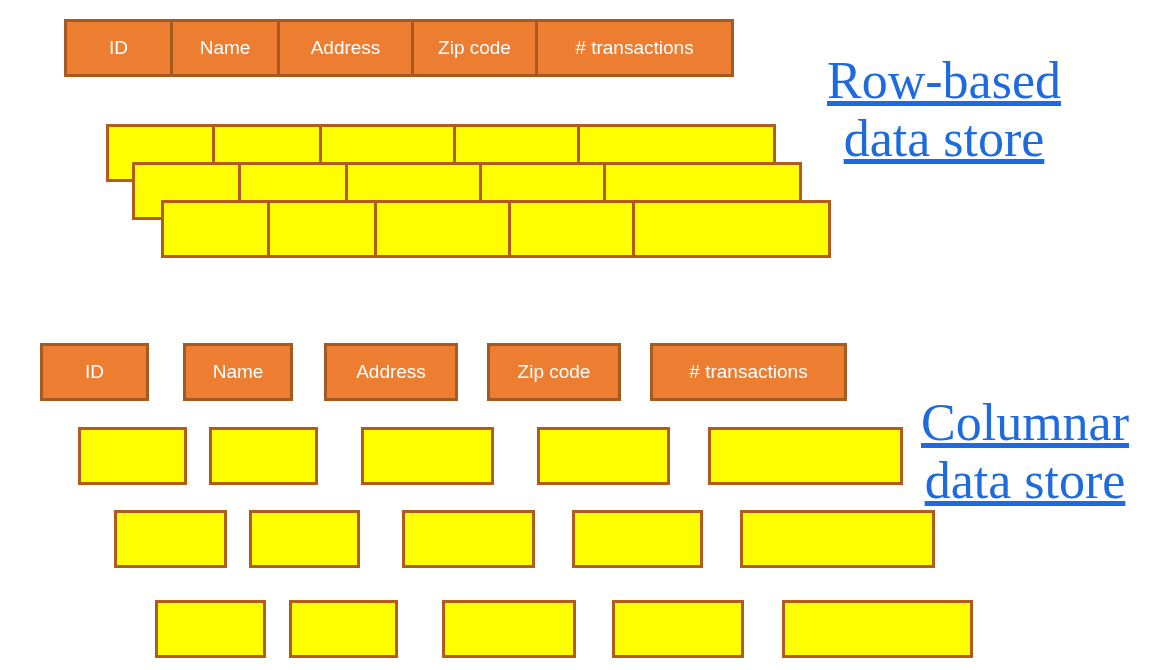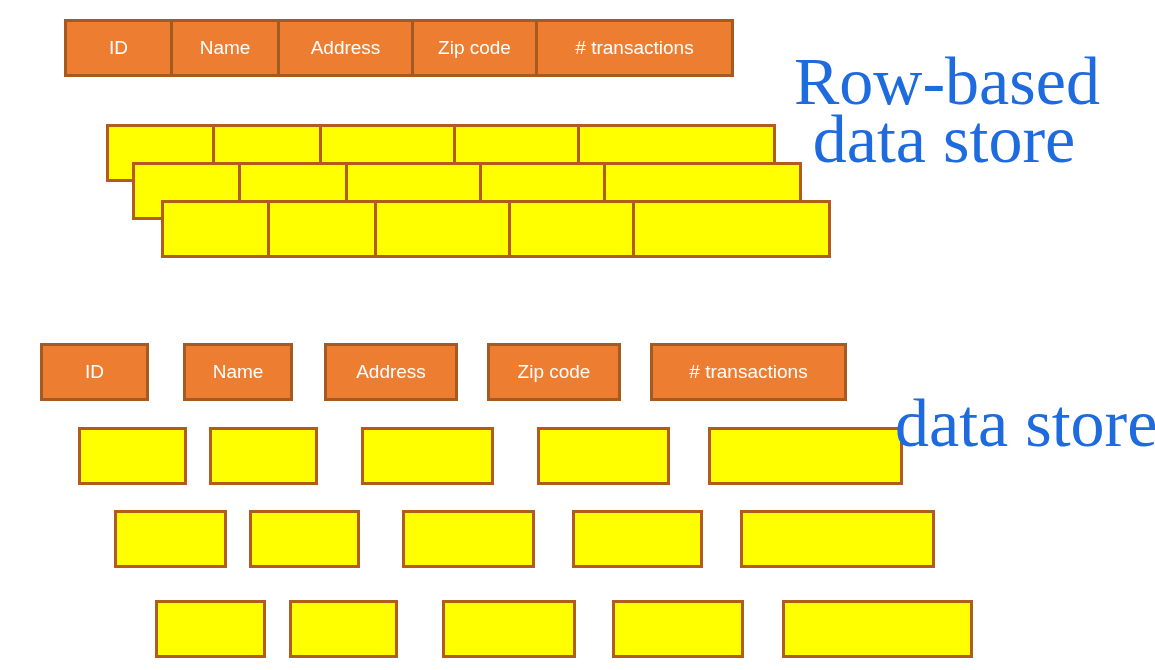--- a/index.html
+++ b/index.html
@@ -62,24 +62,25 @@
     height: 58px;
     background: var(--cell-fill, #FFFF00);
     border: 3px solid var(--cell-border, #B35B1B);
   }
 
   
   .blabel {
     position: absolute;
     color: var(--label-text, #1E6BE0);
     font-family: "Liberation Serif", "DejaVu Serif", serif;
-    font-size: 68px;
+    font-size: 52px;
     line-height: 58px;
     text-align: center;
     white-space: nowrap;
+    text-decoration: underline;
   }
 </style>
 </head>
 <body>
 
 <div id="canvas">
 
   <div class="strip" style="left:64px; top:19px;">
     <div class="cell hcell" style="width:109px;">ID</div>
     <div class="cell hcell" style="width:110px;">Name</div>
@@ -135,16 +136,17 @@
   <div class="ybox" style="left:572px; top:510px; width:131px;"></div>
   <div class="ybox" style="left:740px; top:510px; width:195px;"></div>
 
   <div class="ybox" style="left:155px; top:600px; width:111px;"></div>
   <div class="ybox" style="left:289px; top:600px; width:109px;"></div>
   <div class="ybox" style="left:442px; top:600px; width:134px;"></div>
   <div class="ybox" style="left:612px; top:600px; width:132px;"></div>
   <div class="ybox" style="left:782px; top:600px; width:191px;"></div>
 
   <div class="blabel" style="left:895px; top:394px; width:260px;">
+    <div>Columnar</div>
     <div>data store</div>
   </div>
 
 </div>
 
 </body></html>

